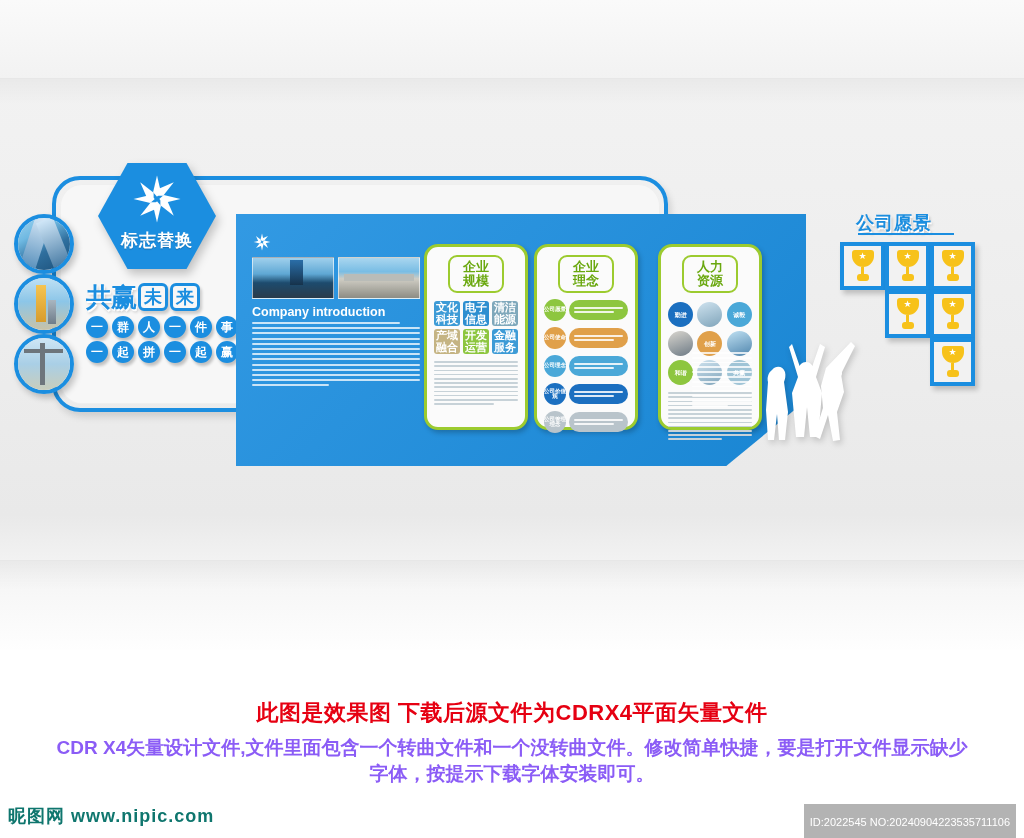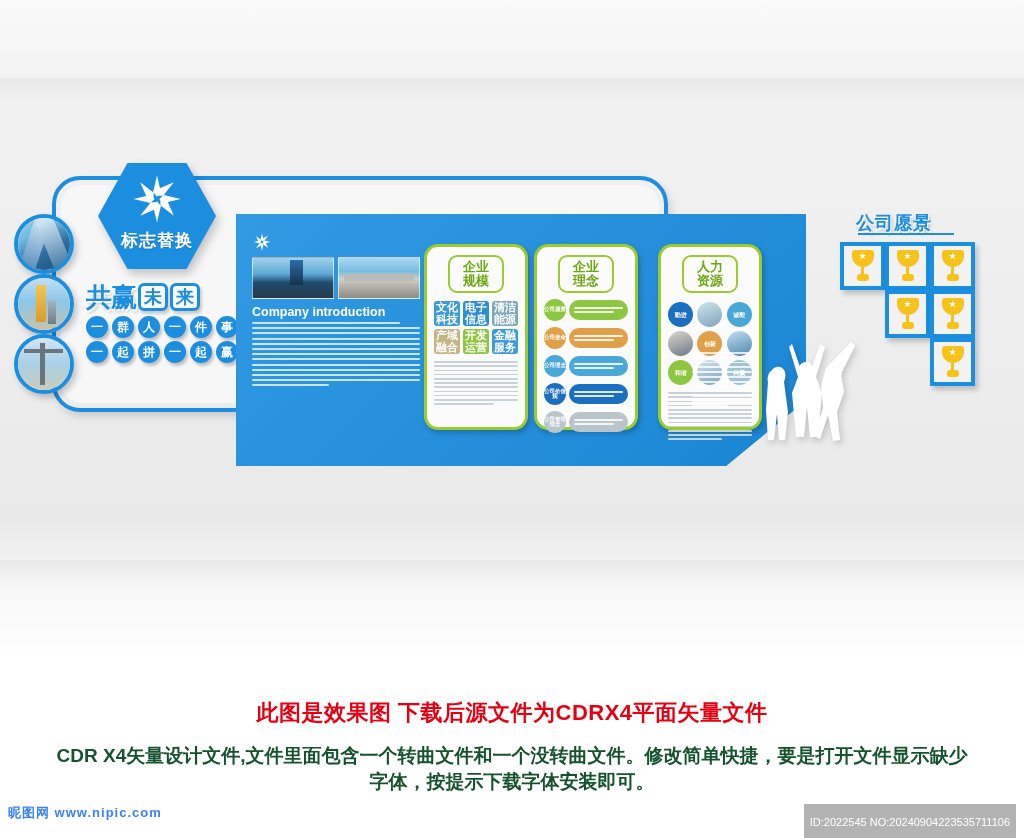--- a/index.html
+++ b/index.html
@@ -152,23 +152,23 @@
   .tstem{position:absolute;left:9.5px;top:17px;width:3px;height:8px;background:#f7c21a;}
   .tbase{position:absolute;left:5px;top:24px;width:12px;height:7px;background:#f7c21a;border-radius:3px;}
   .tstar{color:#fff;font-size:9px;line-height:1;}
   #h1{left:840px;top:242px;} #h2{left:885px;top:242px;} #h3{left:930px;top:242px;}
   #h4{left:885px;top:290px;} #h5{left:930px;top:290px;}
   #h6{left:930px;top:338px;}
 
   
   #caption{position:absolute;left:0;top:664px;width:1024px;text-align:center;}
   #cap1{color:#e60012;font-size:22px;font-weight:bold;letter-spacing:.5px;margin-top:34px;}
-  #cap2{color:#14532d;font-size:19px;font-weight:bold;line-height:1.35;margin-top:15px;padding:0 52px;}
+  #cap2{color:#8b5cf6;font-size:19px;font-weight:bold;line-height:1.35;margin-top:7px;padding:0 52px;}
   #footer{position:absolute;left:0;top:800px;width:1024px;height:38px;}
-  #wm{position:absolute;left:8px;top:4px;color:#3b82f6;font-size:13px;font-weight:bold;letter-spacing:1px;}
+  #wm{position:absolute;left:8px;top:4px;color:#0f766e;font-size:18px;font-weight:bold;letter-spacing:1px;}
   #idtag{position:absolute;right:8px;top:4px;background:#b3b3b3;color:#fff;font-size:11px;padding:12px 6px;}
 </style>
 </head>
 <body>
 
 <div id="scene">
   <div class="wall-seam" style="top:78px"></div>
   <div class="wall-band" style="top:79px;height:26px"></div>
   <div class="wall-seam" style="top:560px"></div>
   <div class="wall-band" style="top:561px;height:30px"></div>

